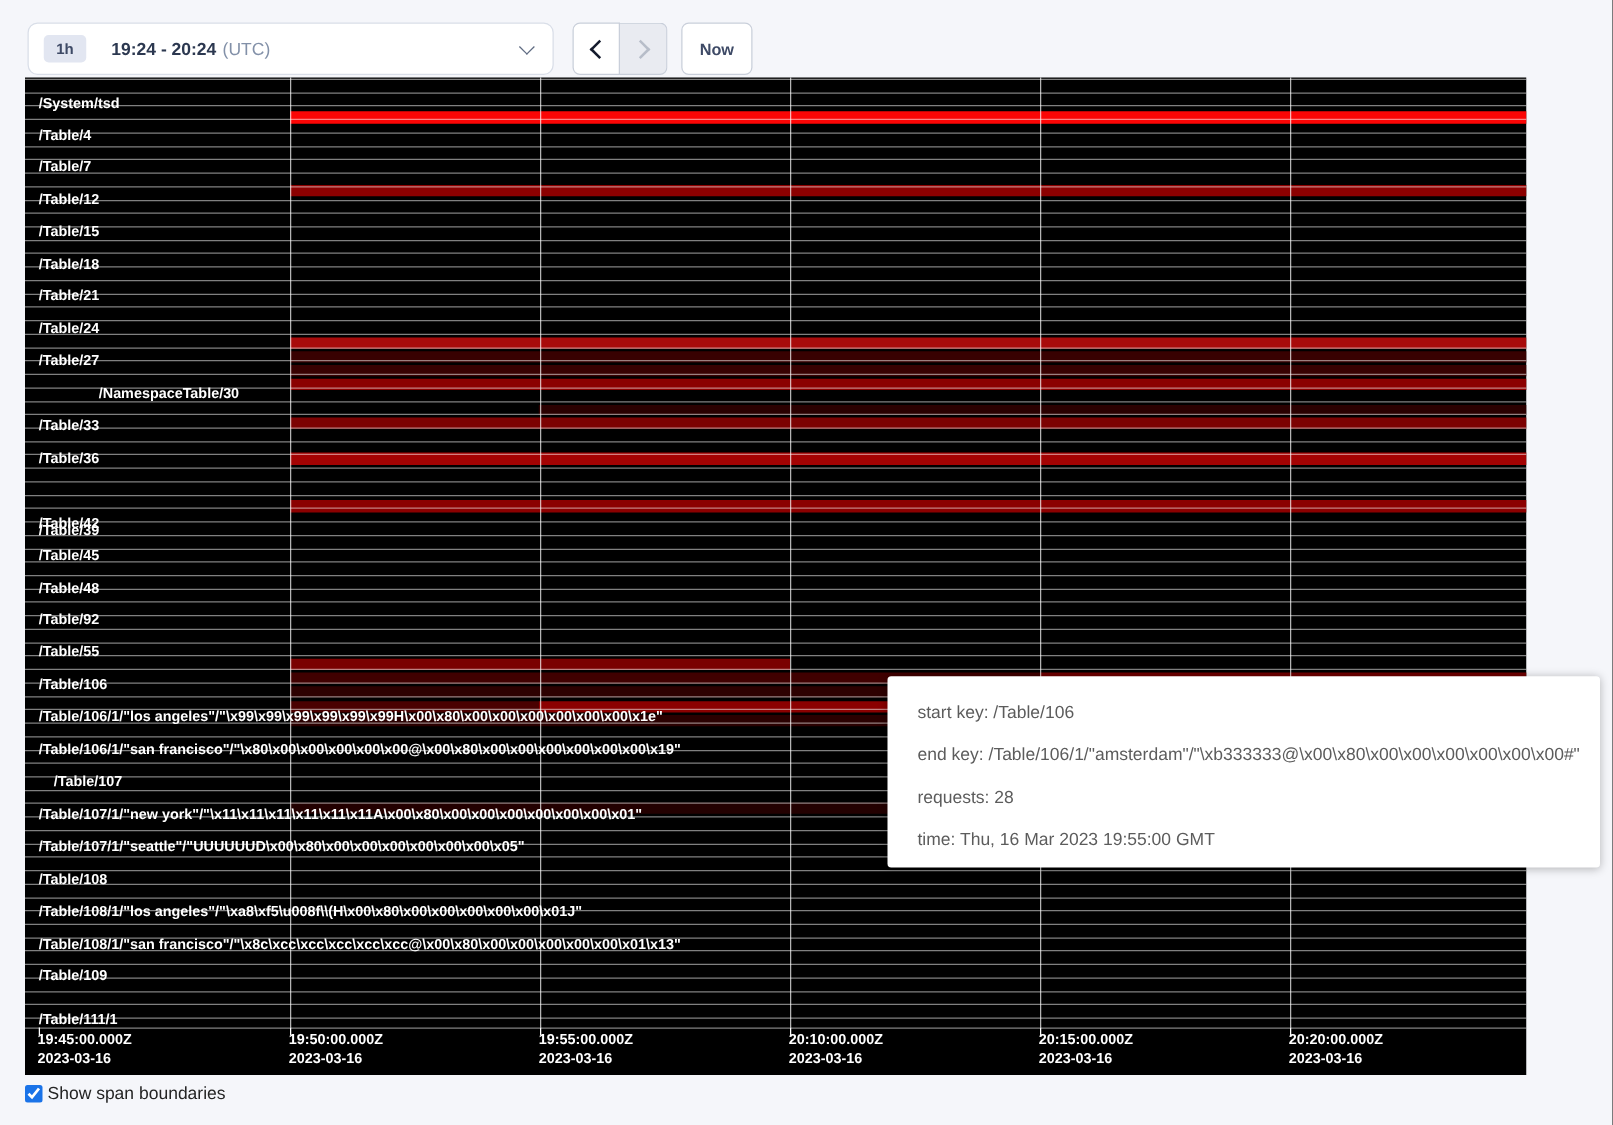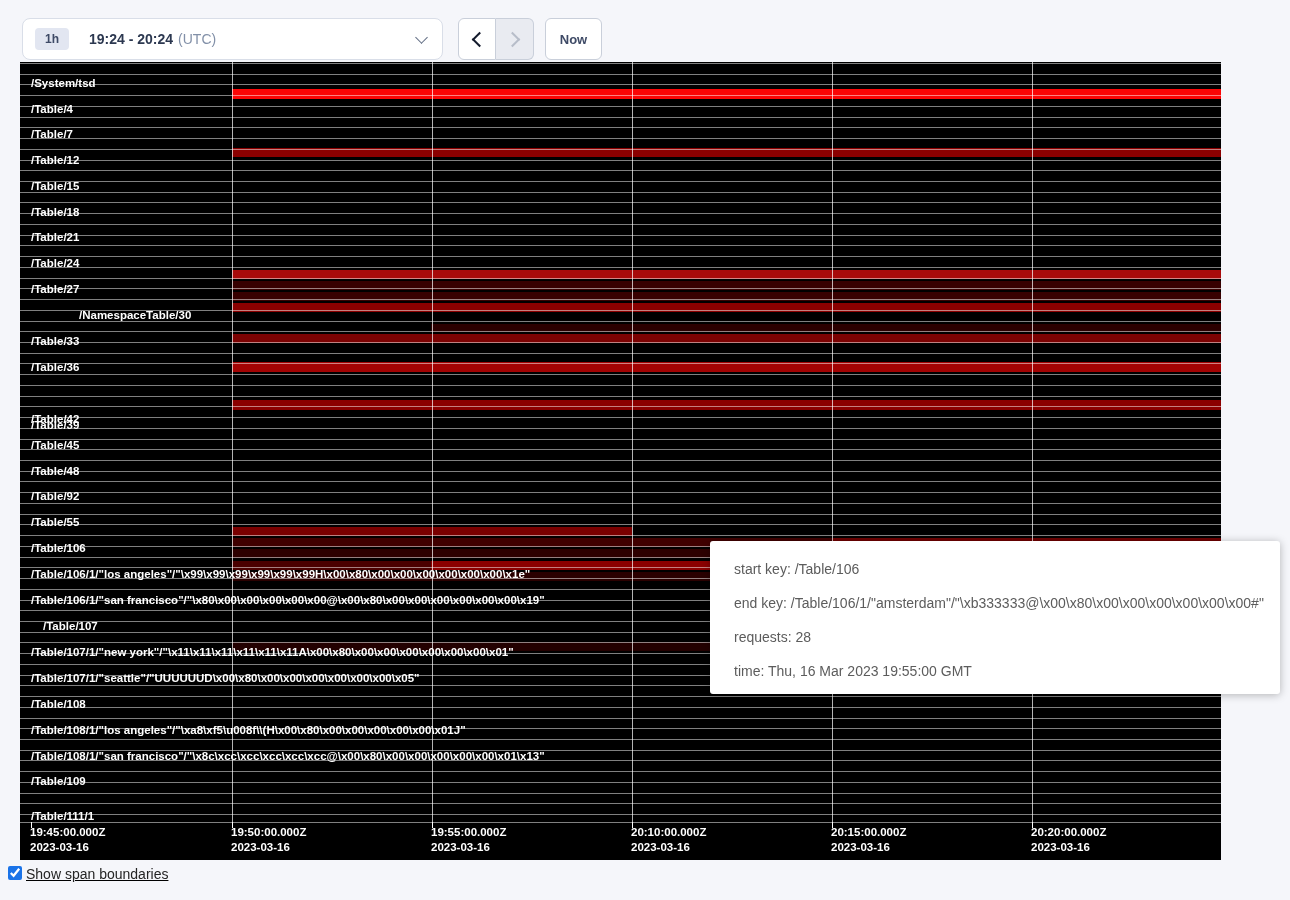--- a/index.html
+++ b/index.html
@@ -49,21 +49,21 @@
   .tick{position:absolute;width:1px;height:6px;background:#fff;}
   .axis-label{position:absolute;color:#fff;font-size:11.5px;font-weight:700;line-height:15px;white-space:nowrap;}
   
   .kv-tooltip{
     position:absolute;left:710px;top:541px;width:570px;height:153px;box-sizing:border-box;
     background:#fff;border-radius:3px;box-shadow:0 1px 8px rgba(0,0,0,0.28);
     padding:11px 0 0 24px;z-index:6;
   }
   .kv-tooltip .tip-line{font-size:14px;color:#5c5c5c;line-height:34px;white-space:nowrap;}
   
-  .footer{position:absolute;left:8px;top:866px;display:flex;align-items:flex-start;text-decoration:underline;}
+  .footer{position:absolute;left:20px;top:866px;display:flex;align-items:flex-end;}
   .footer input{width:14px;height:14px;margin:0 4px 0 0;accent-color:#1a73e8;cursor:pointer;}
   .footer label{font-size:14px;color:#242424;}
 </style>
 </head>
 <body>
 
 <div class="toolbar">
   <div class="range-select">
     <span class="range-badge">1h</span>
     <span class="range-text">19:24 - 20:24</span>

